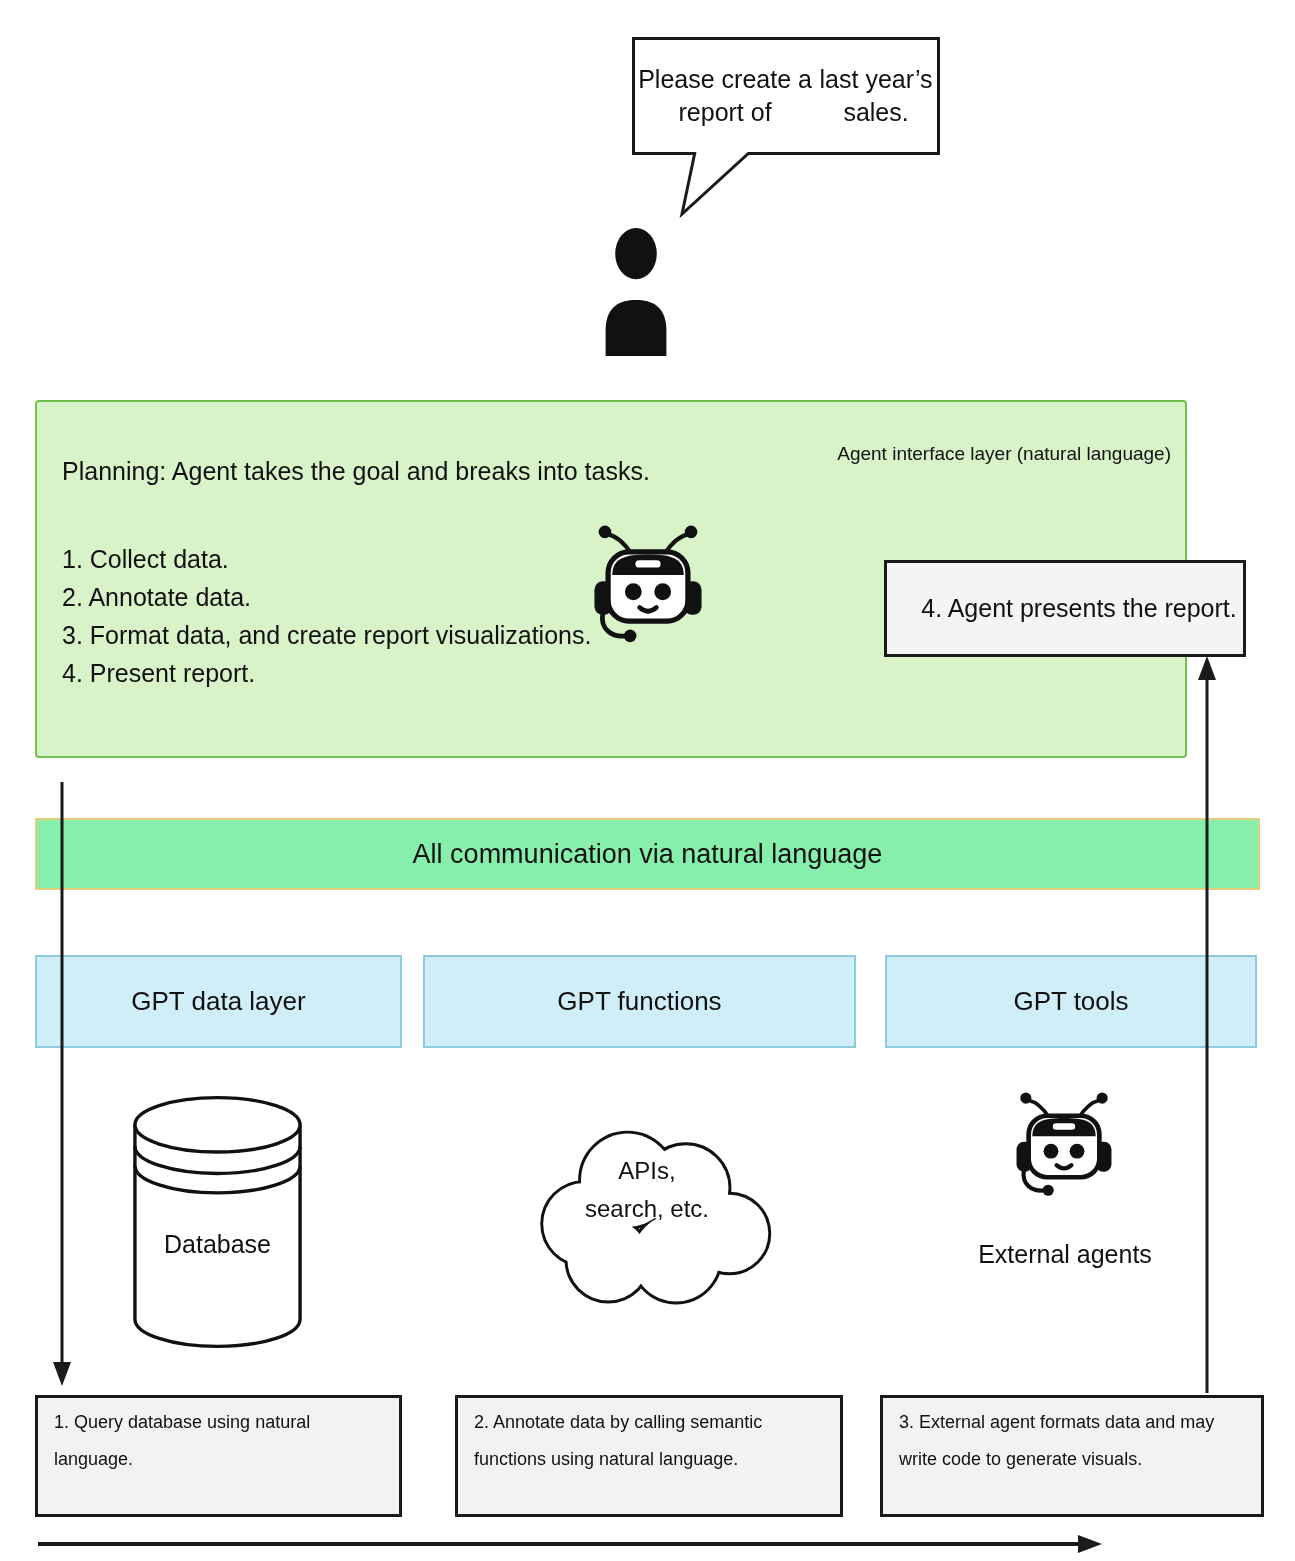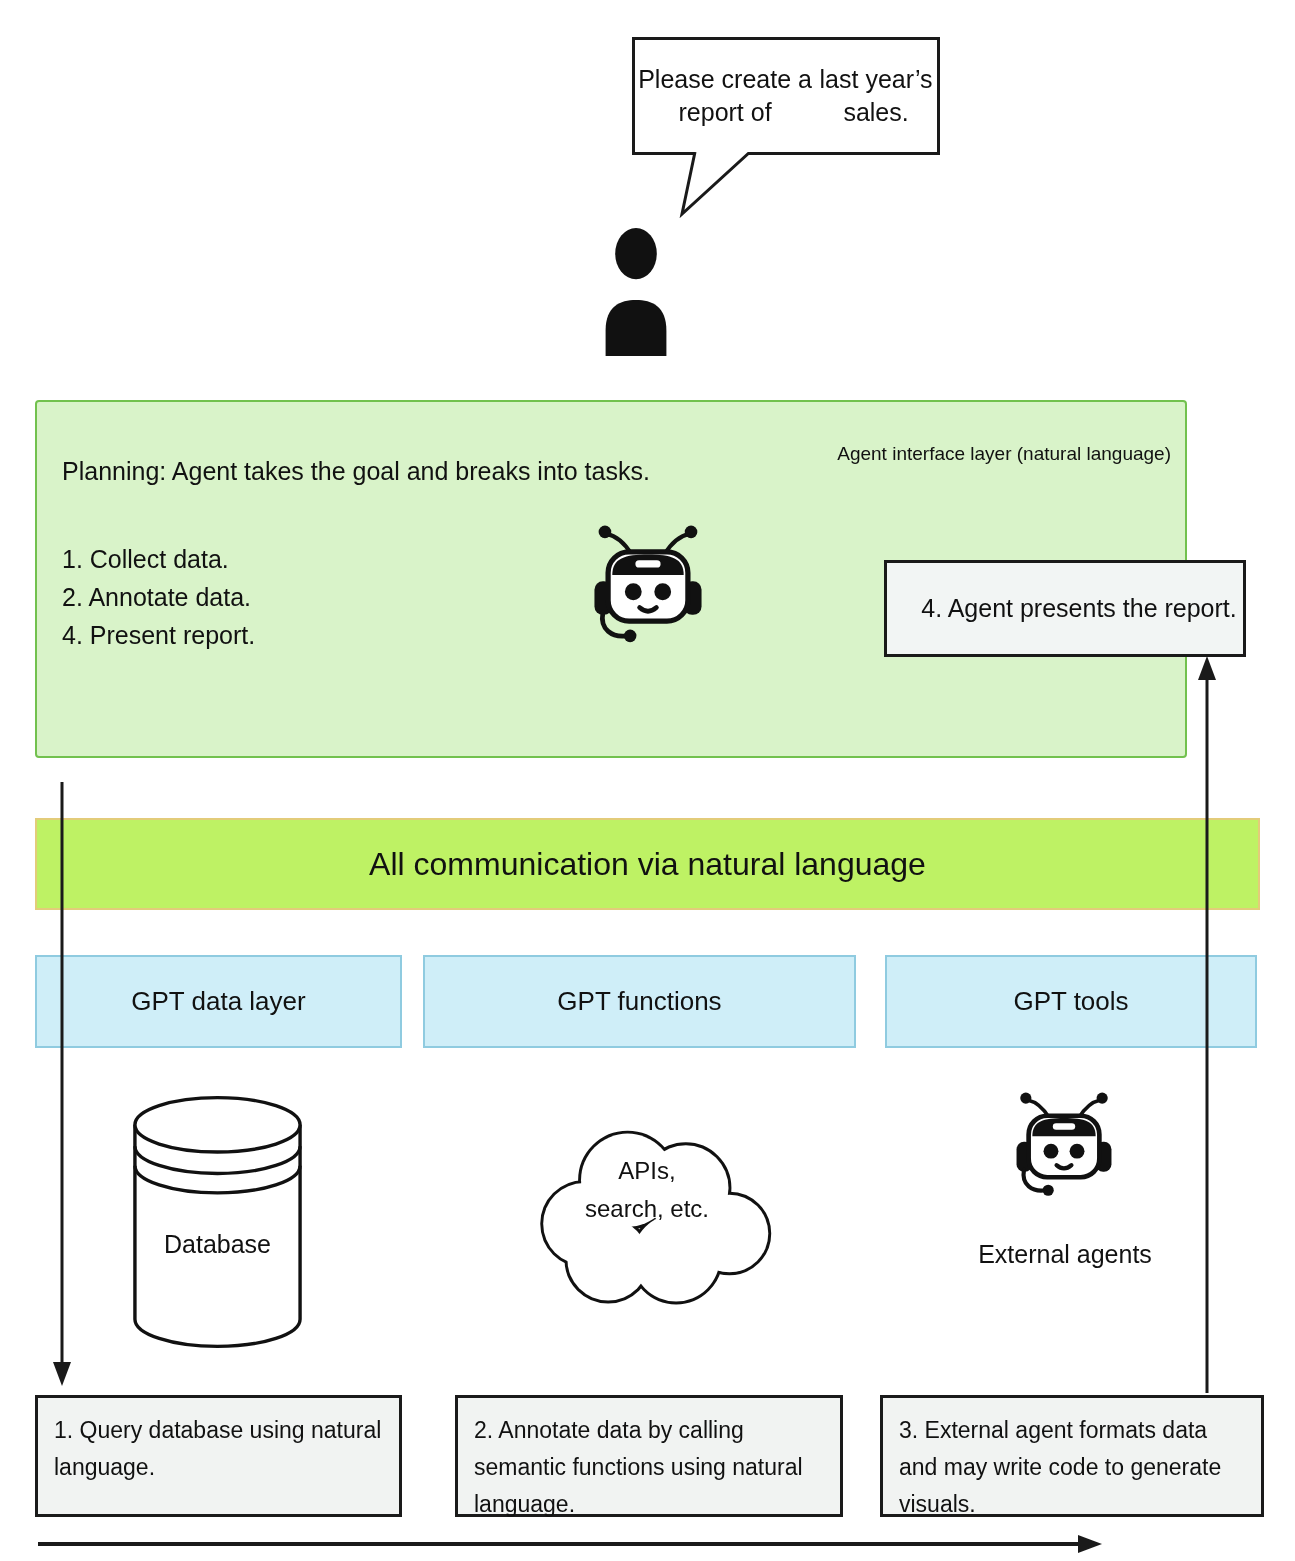--- a/index.html
+++ b/index.html
@@ -44,24 +44,24 @@
     width: 362px; height: 97px;
     background: #f2f5f4; border: 3px solid #1a1a1a;
     display: flex; align-items: center; justify-content: center;
     font-size: 25px;  padding-left: 28px;
   }
   .robot-large { position: absolute; left: 585px; top: 518px; }
 
   
   .banner {
     position: absolute; left: 35px; top: 818px;
-    width: 1225px; height: 92px;
-    background: #bef264; border: 2px solid #e3cc7a;
+    width: 1225px; height: 72px;
+    background: #86efac; border: 2px solid #e3cc7a;
     display: flex; align-items: center; justify-content: center;
-    font-size: 32px;
+    font-size: 27px;
   }
 
   
   .layer-box {
     position: absolute; top: 955px; height: 93px;
     background: #cfeef8; border: 2px solid #8fcbe0;
     display: flex; align-items: center; justify-content: center;
     font-size: 26px;
   }
   .layer-1 { left: 35px;  width: 367px; }
@@ -82,22 +82,22 @@
   .robot-small { position: absolute; left: 1008px; top: 1086px; }
   .ext-label {
     position: absolute; left: 950px; top: 1240px; width: 230px;
     text-align: center; font-size: 25px;
   }
 
   
   .step-box {
     position: absolute; top: 1395px; height: 122px;
     background: #f1f3f2; border: 3px solid #1a1a1a;
-    font-size: 23px; line-height: 37px;
-    padding: 14px 16px;
+    font-size: 18px; line-height: 37px;
+    padding: 6px 16px;
   }
   .step-1 { left: 35px;  width: 367px; }
   .step-2 { left: 455px; width: 388px; }
   .step-3 { left: 880px; width: 384px; }
 
   
   .overlay {
     position: absolute; left: 0; top: 0;
     width: 1295px; height: 1561px;
     pointer-events: none; z-index: 10;
@@ -143,20 +143,21 @@
     <ellipse cx="50" cy="32" rx="26" ry="32" fill="#111"></ellipse>
     <path d="M12,160 V128 C12,98 30,90 50,90 C70,90 88,98 88,128 V160 Z" fill="#111"></path>
   </svg>
 
   <div class="green-box">
     <div class="planning-title">Planning: Agent takes the goal and breaks into tasks.</div>
     <div class="interface-label">Agent interface layer (natural language)</div>
     <div class="task-list">
       <div>1. Collect data.</div>
       <div>2. Annotate data.</div>
+      <div>3. Format data, and create report visualizations.</div>
       <div>4. Present report.</div>
     </div>
     <div class="present-box">
       <span>4. Agent presents the report.</span>
     </div>
   </div>
 
   <svg class="robot-large" width="126" height="137" viewBox="0 0 120 130">
     <use href="#robot-sym"></use>
   </svg>

